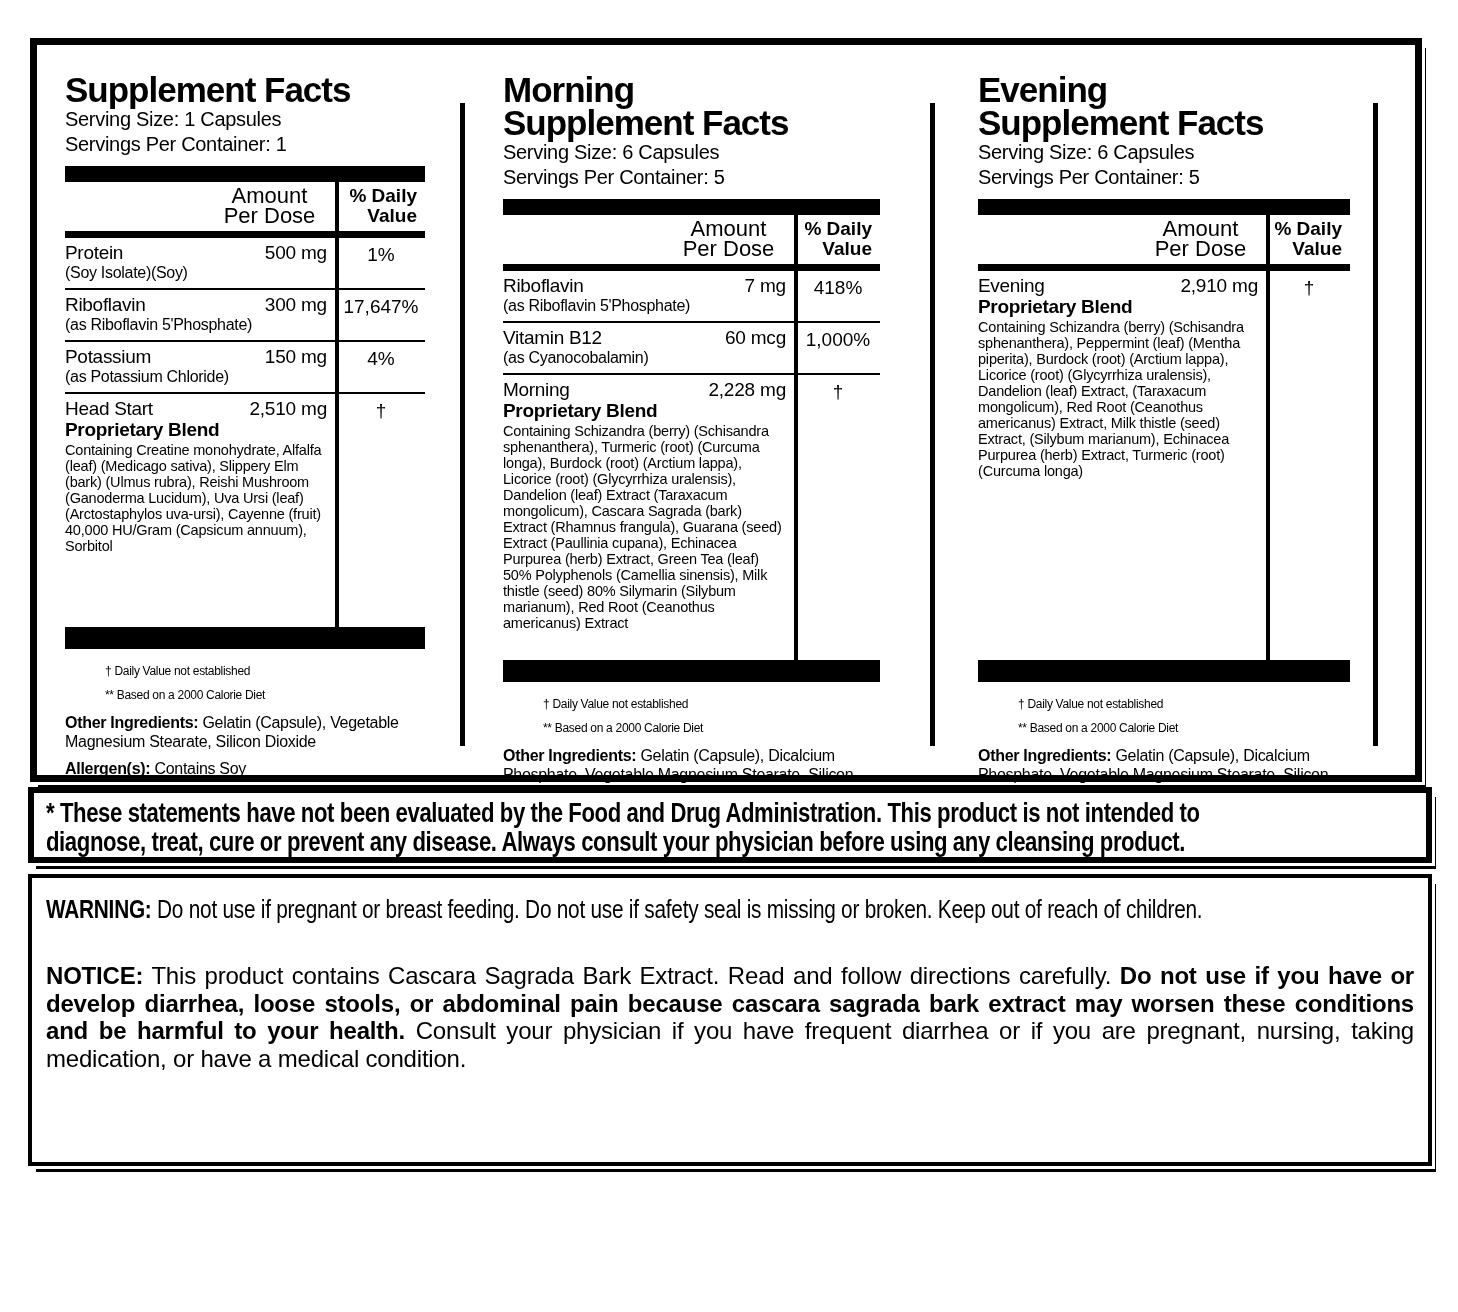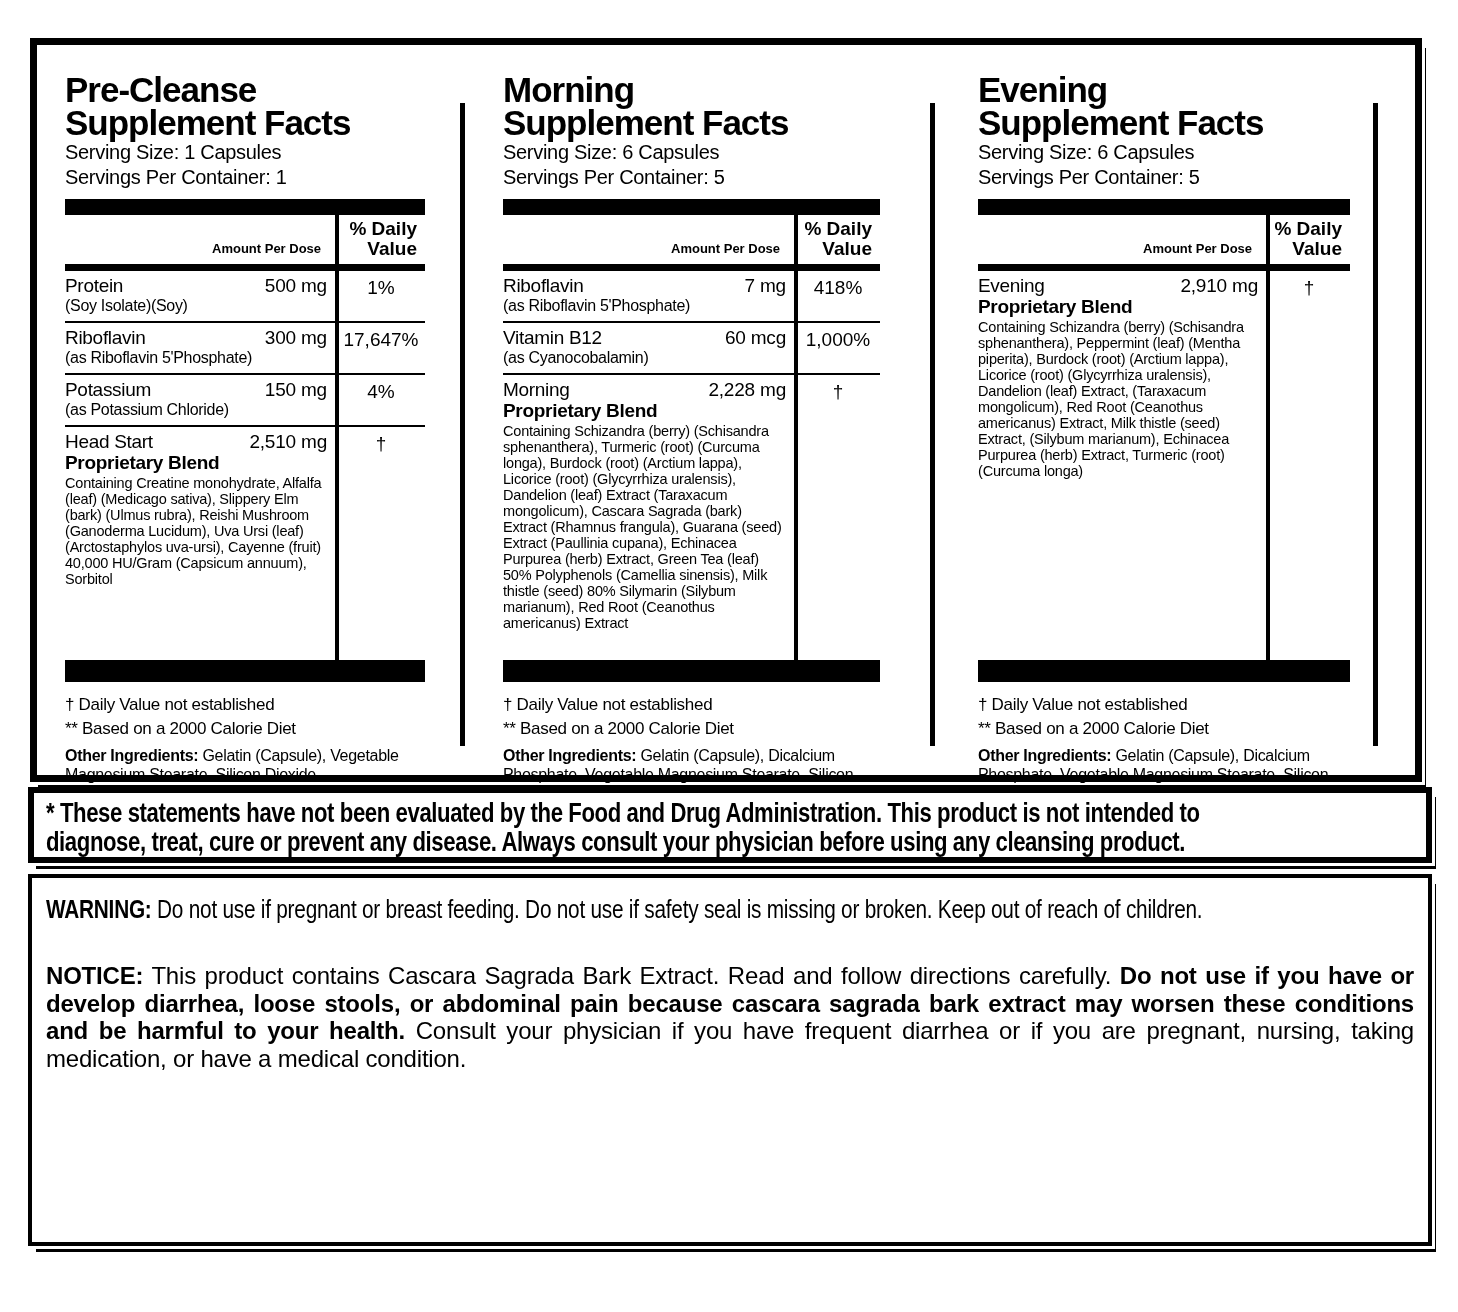--- a/index.html
+++ b/index.html
@@ -29,56 +29,56 @@
   .serving:first-of-type{ margin-top:7px; }
 
   .f-table{ position:relative; margin-top:10px; }
   .bar-top{ height:16px; background:#000; }
   .bar-mid{ height:7px; background:#000; }
   .bar-bottom{ height:22px; background:#000; }
   .col-div{ position:absolute; top:16px; bottom:22px; left:calc(var(--split) - 2px); width:4px; background:#000; }
 
   .thead{ display:flex; align-items:flex-end; padding:4px 0 5px; }
   .th-amount{
-    width:var(--split); text-align:left; font-weight:bold;
-    font-size:13px; line-height:20px; padding:0 10px 0 calc(var(--split) - 125px);
+    width:var(--split); text-align:center; font-weight:normal;
+    font-size:22px; line-height:20px; padding:0 10px 0 calc(var(--split) - 125px);
   }
   .th-dv{ flex:1; text-align:right; font-weight:bold; font-size:19px; line-height:20px; padding-right:8px; }
 
   .tbody{ height:389px; overflow:hidden; }
   .row{ display:flex; }
   .row + .row{ border-top:2px solid #000; }
   .cell-main{ width:var(--split); padding:4px 10px 6px 0; }
   .cell-dv{ flex:1; text-align:center; font-size:19px; padding-top:6px; }
   .nline{ display:flex; justify-content:space-between; align-items:baseline; }
   .nm{ font-weight:normal; font-size:19px; line-height:21px; letter-spacing:-0.3px; }
   .amt{ font-size:19px; white-space:nowrap; letter-spacing:-0.2px; }
   .sub{ font-size:16px; line-height:18px; letter-spacing:-0.3px; }
   .nm2{ font-weight:bold; font-size:19px; line-height:20px; letter-spacing:-0.3px; }
   .desc{ font-size:14.5px; line-height:16px; letter-spacing:-0.2px; margin-top:2px; }
 
   .fnotes{ padding-top:8px; }
-  .fn{ font-size:17px; line-height:19px; margin-top:5px; letter-spacing:-0.3px; }
+  .fn{ font-size:12px; line-height:19px; margin-top:5px; letter-spacing:-0.3px;margin-left:40px; }
   .oi{ font-size:16px; line-height:19px; margin-top:8px; letter-spacing:-0.3px; }
   .bold{ font-weight:bold; }
 
   
   .disclaimer-box{
     position:absolute; left:28px; top:787px; width:1404px; height:76px;
     border:6px solid #000; background:#fff; padding:5px 12px; overflow:hidden;
     box-shadow: 3px 3px 0 0 #fff, 6px 8px 0 -2px #000;
   }
   .disc-line{
     font-size:28px; font-weight:bold; line-height:29px; white-space:nowrap;
     letter-spacing:-0.5px; transform:scaleX(0.79); transform-origin:0 50%; width:127%;
   }
 
   
   .warning-box{
-    position:absolute; left:28px; top:874px; width:1404px; height:372px;
+    position:absolute; left:28px; top:874px; width:1404px; height:292px;
     border:4px solid #000; background:#fff; padding:16px 14px; overflow:hidden;
     box-shadow: 3px 3px 0 0 #fff, 6px 8px 0 -2px #000;
   }
   .warn-line{
     font-size:26px; line-height:31px; white-space:nowrap;
     transform:scaleX(0.8); transform-origin:0 0; width:125%; letter-spacing:-0.3px;
   }
   .notice{
     margin-top:37px; font-size:24px; line-height:27.5px;
     text-align:justify; letter-spacing:-0.2px;
@@ -88,21 +88,20 @@
     text-decoration-thickness:2.5px; text-underline-offset:5px;
   }
 </style>
 </head>
 <body>
 
 <div class="facts-box">
 
   <div class="panel panel-1">
     <div class="ptitle">
-      <div>Pre-Cleanse</div>
       <div>Supplement Facts</div>
     </div>
     <div class="serving">Serving Size: 1 Capsules</div>
     <div class="serving">Servings Per Container: 1</div>
 
     <div class="f-table">
       <div class="bar-top"></div>
       <div class="col-div"></div>
       <div class="thead">
         <div class="th-amount">Amount Per Dose</div>

